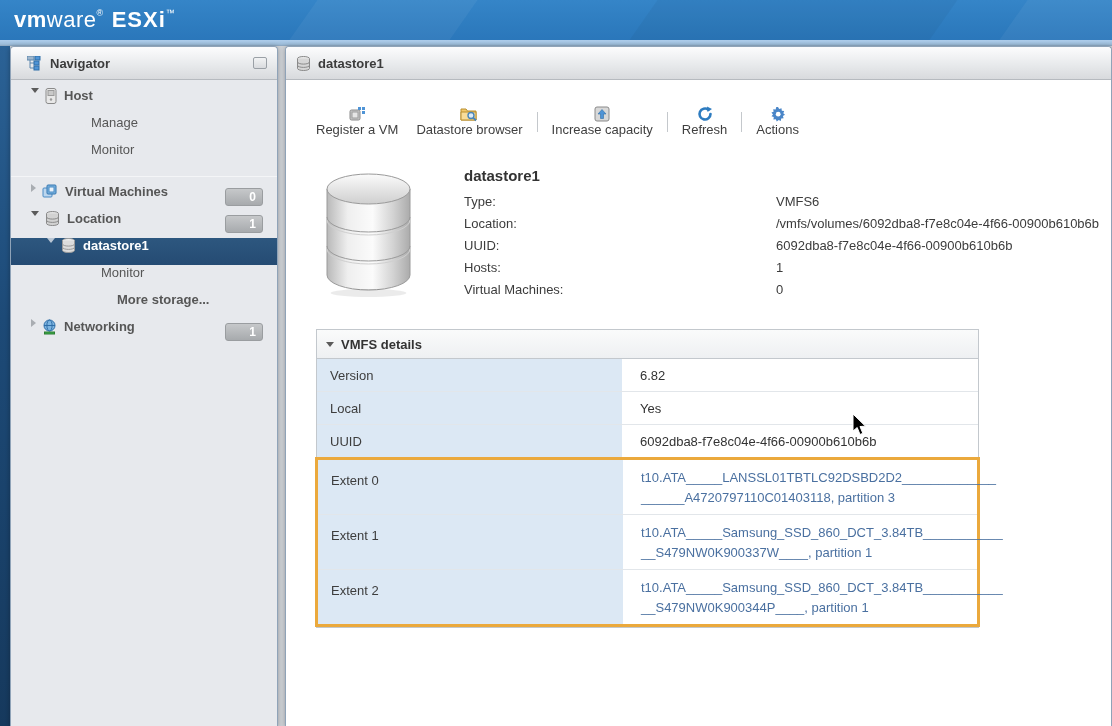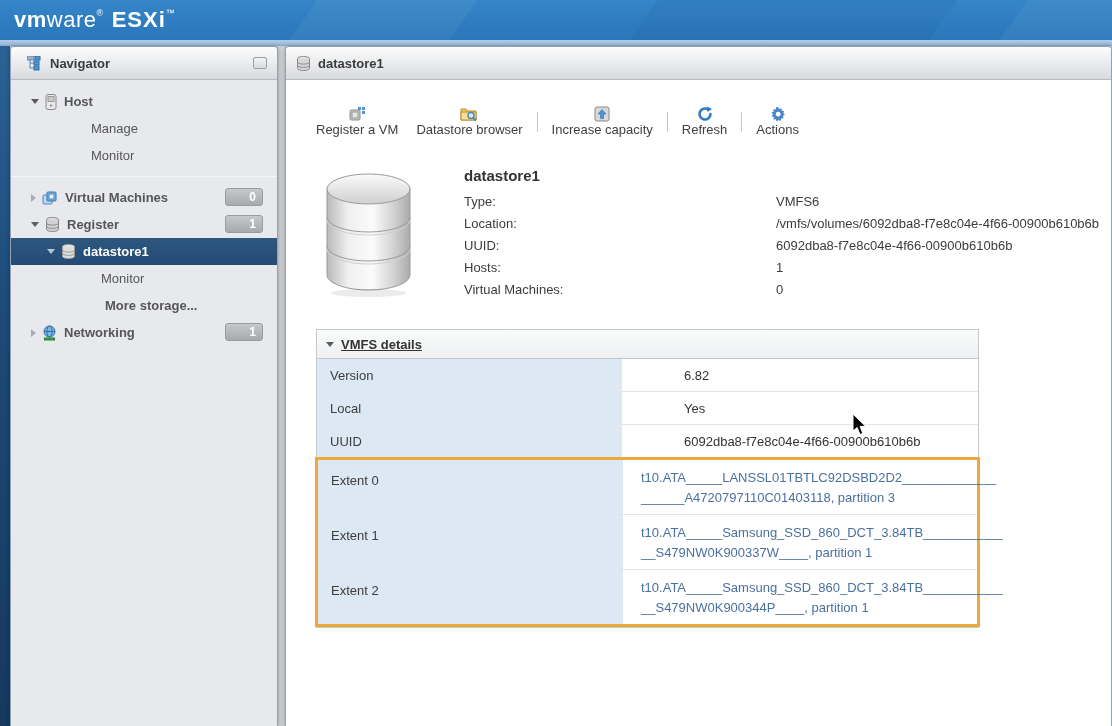--- a/index.html
+++ b/index.html
@@ -30,21 +30,21 @@
   .mainpanel { left:285px; width:827px; }
   .panel-hd { height:32px; background:linear-gradient(180deg,#fcfcfd 0%,#e8eaec 55%,#d8dadd 100%);
     border-bottom:1px solid #b6babf; border-radius:4px 4px 0 0;
     display:flex; align-items:center; padding:16px 10px; }
   .panel-hd .hd-title { font-size:13px; font-weight:bold; color:#3c3c3c; margin-left:7px; }
   .hd-collapse { margin-left:auto; width:14px; height:12px; border:1px solid #9aa0a6;
     background:linear-gradient(180deg,#f2f3f4,#d9dbde); border-radius:2px; }
 
   
   .tree { padding-top:8px; font-size:13px; color:#565656; }
-  .trow { display:flex; align-items:center; height:27px; position:relative; cursor:default; }
+  .trow { display:flex; height:27px; position:relative; cursor:default; }
   .trow .lbl { margin-left:7px; }
   .bold { font-weight:bold; }
   .tri-down { width:0; height:0; border-left:4px solid transparent; border-right:4px solid transparent;
     border-top:5px solid #5b5b5b; }
   .tri-right { width:0; height:0; border-top:4px solid transparent; border-bottom:4px solid transparent;
     border-left:5px solid #a9adb2; }
   .ind0 { padding-left:20px; } .ind0t { padding-left:80px; }
   .ind1 { padding-left:36px; } .ind1t { padding-left:90px; }
   .badge { position:absolute; right:14px; top:4px; width:38px; height:18px;
     background:linear-gradient(180deg,#c6c8ca,#a7aaad); border:1px solid #9a9da0; border-radius:3px;
@@ -66,27 +66,27 @@
   .summary { display:flex; margin:30px 0 0 35px; }
   .bigicon { width:95px; flex:0 0 95px; }
   .sumtext { margin-left:48px; }
   .sumtitle { font-size:15px; font-weight:bold; color:#333; margin-bottom:10px; }
   .sumgrid { display:grid; grid-template-columns:312px auto; row-gap:7px; font-size:13px; color:#3c3c3c; }
 
   
   .vmfs { width:663px; margin:32px 0 0 30px; border:1px solid #c3c8cd; background:#fff; }
   .vmfs-hd { display:flex; align-items:center; height:29px; padding-left:9px;
     background:linear-gradient(180deg,#fafbfb,#eef0f2); border-bottom:1px solid #c3c8cd; }
-  .vmfs-hd .t { font-size:13px; font-weight:bold; color:#333; margin-left:7px;text-decoration:underline; }
+  .vmfs-hd .t { font-size:13px; font-weight:bold; color:#333; margin-left:7px; }
   .vrow { display:flex; border-bottom:1px solid #e2e6ea; }
   .vrow:last-child { border-bottom:none; }
   .vlabel { width:305px; flex:0 0 305px; background:#dce8f4; padding:8px 0 8px 13px;
     font-size:13px; color:#3d3d3d; }
   .vvalue { padding:8px 0 8px 18px; font-size:13px; color:#333; }
-  .vrow.short { height:33px;gap:44px; } .vrow.short .vlabel,.vrow.short .vvalue { padding-top:9px; }
+  .vrow.short { height:33px; } .vrow.short .vlabel,.vrow.short .vvalue { padding-top:9px; }
   .extents { border:3px solid #EBA93C; margin:-1px -2px 0 -2px; }
   .erow { display:flex; border-bottom:1px solid #e2e6ea; min-height:53px; }
   .erow:last-child { border-bottom:none; }
   .erow .vlabel { padding-top:13px; }
   .elink { padding:8px 0 6px 18px; font-size:13px; color:#4a70a0; line-height:20px; cursor:pointer; }
 
   
   .cursor { position:absolute; left:852px; top:413px; pointer-events:none; }
 </style>
 </head>
@@ -151,40 +151,40 @@
       </div>
 
       <div class="trow ind0">
         <span class="tri-down"></span>
         <svg class="ticon" width="15" height="15" viewBox="0 0 15 15">
           <ellipse cx="7.5" cy="2.6" rx="6" ry="2.1" fill="#e2e2e2" stroke="#8a8a8a"></ellipse>
           <path d="M1.5 2.6 v9.8 a6 2.1 0 0 0 12 0 v-9.8" fill="#d2d2d2" stroke="#8a8a8a"></path>
           <path d="M1.5 6 a6 2.1 0 0 0 12 0" fill="none" stroke="#8a8a8a"></path>
           <path d="M1.5 9.3 a6 2.1 0 0 0 12 0" fill="none" stroke="#8a8a8a"></path>
         </svg>
-        <span class="lbl bold">Register</span>
+        <span class="lbl bold">Location</span>
         <span class="badge">1</span>
       </div>
 
       <div class="trow ind1 selected">
         <span class="tri-down"></span>
         <svg class="ticon" width="15" height="15" viewBox="0 0 15 15">
           <ellipse cx="7.5" cy="2.6" rx="6" ry="2.1" fill="#ececec" stroke="#9a9a9a"></ellipse>
           <path d="M1.5 2.6 v9.8 a6 2.1 0 0 0 12 0 v-9.8" fill="#dcdcdc" stroke="#9a9a9a"></path>
           <path d="M1.5 6 a6 2.1 0 0 0 12 0" fill="none" stroke="#9a9a9a"></path>
           <path d="M1.5 9.3 a6 2.1 0 0 0 12 0" fill="none" stroke="#9a9a9a"></path>
         </svg>
         <span class="lbl">datastore1</span>
       </div>
 
       <div class="trow ind1t">
         <span class="lbl" style="margin-left:0">Monitor</span>
       </div>
       <div class="trow ind1t">
-        <span class="lbl bold" style="margin-left:4px">More storage...</span>
+        <span class="lbl bold" style="margin-left:16px">More storage...</span>
       </div>
 
       <div class="trow ind0">
         <span class="tri-right"></span>
         <svg class="ticon" width="15" height="16" viewBox="0 0 15 16">
           <circle cx="7.5" cy="6.5" r="5.5" fill="#7db4e0" stroke="#2f6ea8"></circle>
           <ellipse cx="7.5" cy="6.5" rx="2.6" ry="5.5" fill="none" stroke="#2f6ea8"></ellipse>
           <line x1="2" y1="6.5" x2="13" y2="6.5" stroke="#2f6ea8"></line>
           <rect x="2.5" y="13" width="10" height="2" fill="#3fae49" stroke="#2b7d33"></rect>
         </svg>

